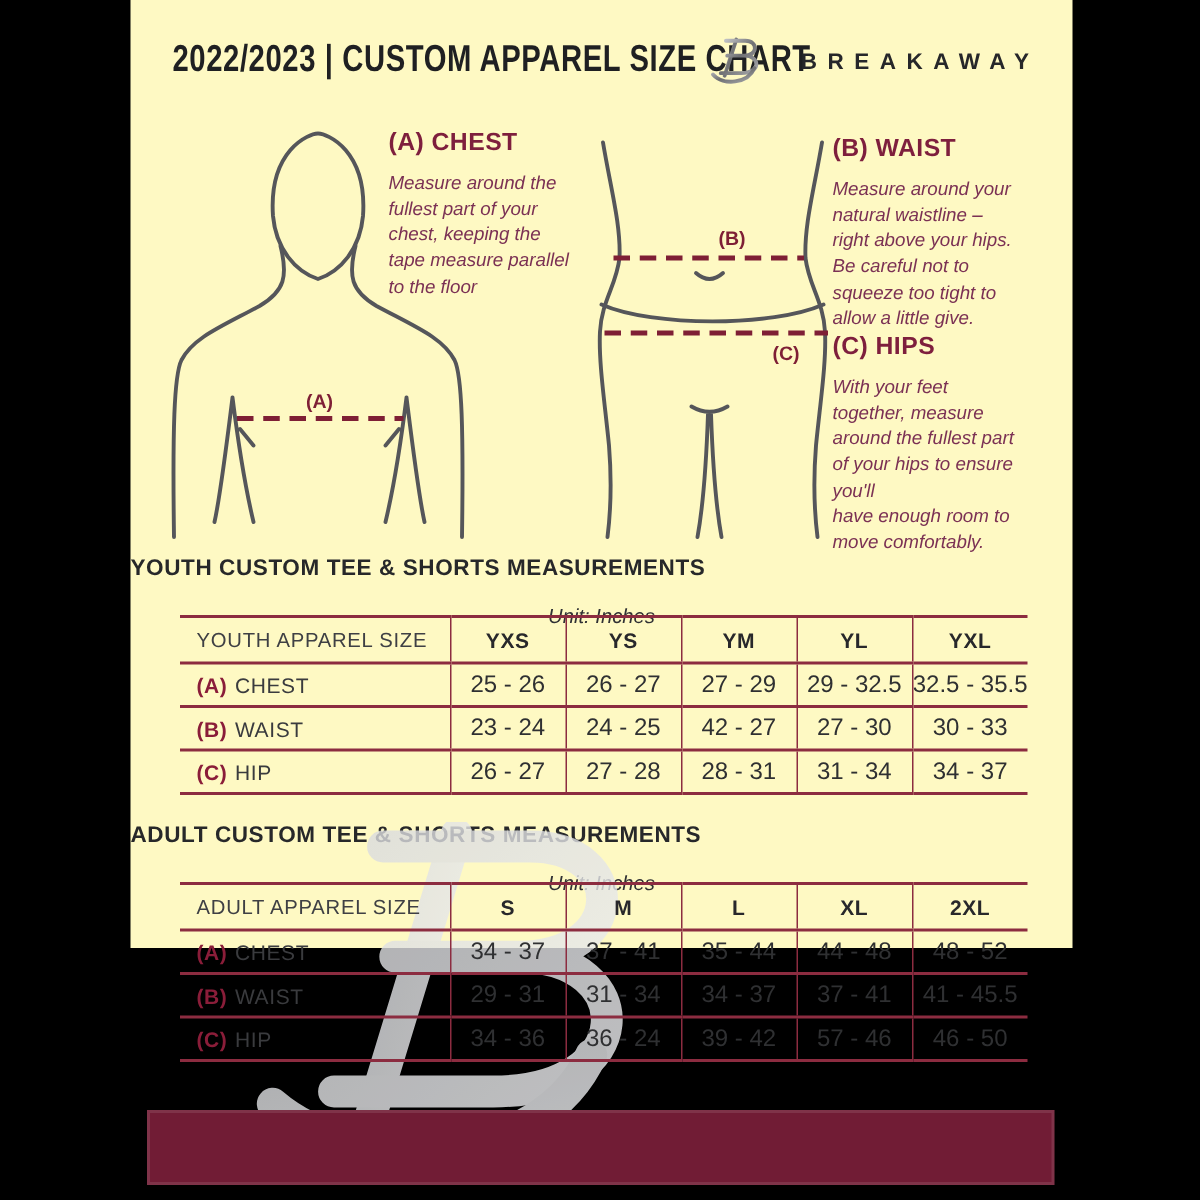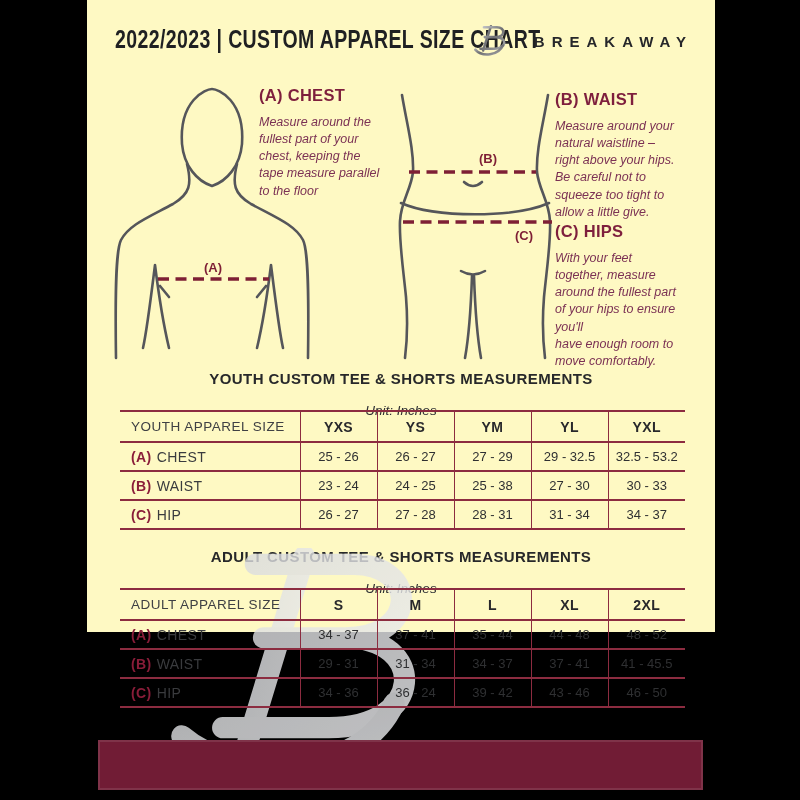--- a/index.html
+++ b/index.html
@@ -20,40 +20,40 @@
   .blk { position:absolute; }
   .blk-chest { left:172px; top:86px;  width:140px; }
   .blk-waist { left:468px; top:90px;  width:136px; }
   .blk-hips  { left:468px; top:222px; width:152px; }
 
   svg.fig { position:absolute; overflow:visible; }
   .fig-torso { left:24px;  top:82px; }
   .fig-lower { left:306px; top:95px; }
 
   
-  .sec-title { position:absolute; width:628px; text-align:center; font-weight:bold; font-size:15px;
+  .sec-title { position:absolute; width:628px; font-weight:bold; font-size:15px;
                color:#27282a; letter-spacing:0.4px; }
   .sec-unit  { position:absolute; width:628px; text-align:center; font-style:italic; font-size:13.5px;
                color:#303134; margin-top:15px; }
 
   
   table.size-table { position:absolute; left:33px; border-collapse:collapse; table-layout:fixed;
                      width:565px; z-index:2; }
   .size-table col.c0 { width:180px; }
   .size-table col.cn { width:77px; }
   .size-table tr { height:29px; }
   .size-table tr.head-row { height:31px; }
   .size-table th, .size-table td { border-top:2px solid #8c2c40; border-bottom:2px solid #8c2c40;
       border-left:1.5px solid #8c2c40; border-right:1.5px solid #8c2c40;
       text-align:center; vertical-align:middle; background:transparent; }
   .size-table th:first-child, .size-table td:first-child { border-left:none; text-align:left; padding-left:11px; }
   .size-table th:last-child,  .size-table td:last-child  { border-right:none; }
   .size-table th { font-weight:bold; font-size:14px; color:#28282b; letter-spacing:0.4px; }
   .size-table th.first { font-weight:normal; font-size:13.5px; color:#3f4044; letter-spacing:0.5px; }
-  .size-table td { font-size:13px; color:#2f3032; }
+  .size-table td { font-size:16px; color:#2f3032; }
   .size-table td .prefix { font-weight:bold; color:#8a1d39; margin-right:5px; }
   .size-table td.rowlabel { font-size:14px; color:#3a3b3e; letter-spacing:0.4px; }
 
   
   .watermark { position:absolute; left:50px; top:548px; z-index:1; opacity:0.8; }
   .footer-bar { position:absolute; left:11px; top:740px; width:605px; height:50px; background:#711c35;
                 box-shadow:inset 0 0 0 2px rgba(255,255,255,0.10); z-index:3; }
 </style>
 </head>
 <body>
@@ -172,27 +172,27 @@
           <th>YXL</th>
         </tr>
       </thead>
       <tbody>
         <tr>
           <td class="rowlabel"><span class="prefix">(A)</span><span>CHEST</span></td>
           <td>25 - 26</td>
           <td>26 - 27</td>
           <td>27 - 29</td>
           <td>29 - 32.5</td>
-          <td>32.5 - 53.2</td>
+          <td>32.5 - 35.5</td>
         </tr>
         <tr>
           <td class="rowlabel"><span class="prefix">(B)</span><span>WAIST</span></td>
           <td>23 - 24</td>
           <td>24 - 25</td>
-          <td>25 - 38</td>
+          <td>42 - 27</td>
           <td>27 - 30</td>
           <td>30 - 33</td>
         </tr>
         <tr>
           <td class="rowlabel"><span class="prefix">(C)</span><span>HIP</span></td>
           <td>26 - 27</td>
           <td>27 - 28</td>
           <td>28 - 31</td>
           <td>31 - 34</td>
           <td>34 - 37</td>
@@ -237,21 +237,21 @@
           <td>31 - 34</td>
           <td>34 - 37</td>
           <td>37 - 41</td>
           <td>41 - 45.5</td>
         </tr>
         <tr>
           <td class="rowlabel"><span class="prefix">(C)</span><span>HIP</span></td>
           <td>34 - 36</td>
           <td>36 - 24</td>
           <td>39 - 42</td>
-          <td>43 - 46</td>
+          <td>57 - 46</td>
           <td>46 - 50</td>
         </tr>
       </tbody>
     </table>
 
     <div class="footer-bar"></div>
   </div>
 </div>
 
 </body></html>

